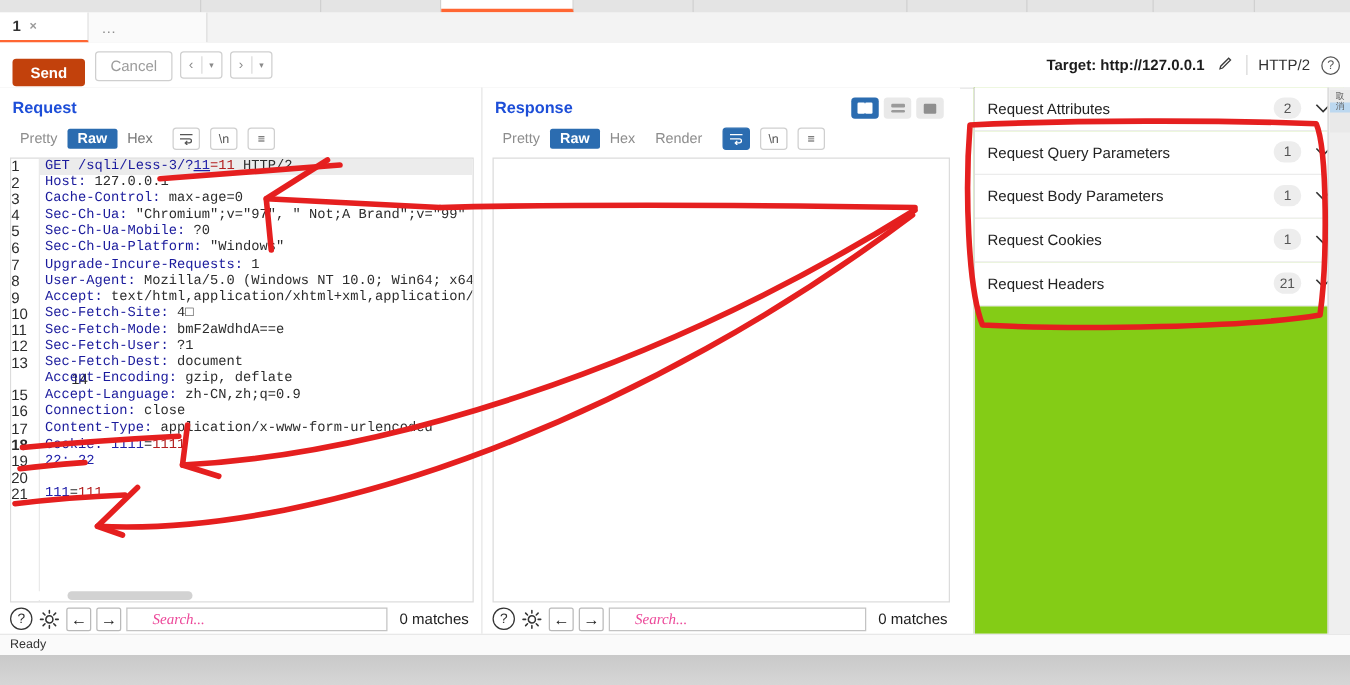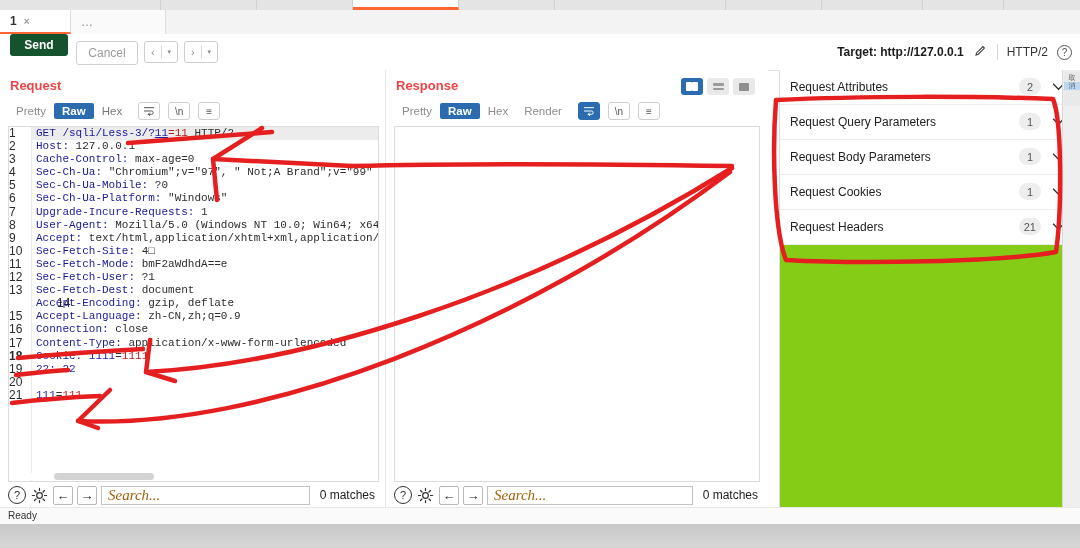--- a/index.html
+++ b/index.html
@@ -45,22 +45,22 @@
   .rtab.active{border-bottom:2px solid #ff6633;font-weight:bold;}
   .rtab .x{color:#9a9a9a;font-size:10px;}
   .rtab.more{background:#fafafa;color:#8d8d8d;letter-spacing:1px;min-width:74px;}
 
   
   #actionbar{
     position:absolute;left:0;top:24px;width:1080px;height:36px;
     background:#ffffff;border-bottom:1px solid #e3e3e3;
   }
   #send-button{
-    position:absolute;left:10px;top:0;width:58px;height:22px;
-    background:#14532d;border:none;border-radius:3px;
+    position:absolute;left:10px;top:13px;width:58px;height:22px;
+    background:#c2410c;border:none;border-radius:3px;
     color:#fff;font-size:12px;font-weight:bold;
     display:flex;align-items:center;justify-content:center;cursor:pointer;
   }
   #cancel-button{
     position:absolute;left:76px;top:7px;width:60px;height:22px;
     background:#fff;border:1px solid #cfcfcf;border-radius:3px;
     color:#9c9c9c;font-size:12px;
     display:flex;align-items:center;justify-content:center;
   }
   .navsplit{
@@ -93,21 +93,21 @@
   #response-panel{position:absolute;left:385px;top:60px;width:382px;height:456px;background:#fff;border-left:1px solid #e6e6e6;}
   #inspector-panel{position:absolute;left:767px;top:60px;width:295px;height:456px;background:#84cc16;border-left:1px solid #dcdcdc;margin-left:12px;}
   #side-rail{position:absolute;left:1062px;top:60px;width:18px;height:456px;background:#efefef;border-left:1px solid #d8d8d8;}
   #side-rail-tab{
     position:absolute;left:1px;top:2px;width:16px;height:34px;background:#e9e9e9;
     font-size:7px;color:#555;line-height:8px;text-align:center;padding-top:2px;box-sizing:border-box;
   }
   #side-rail-tab .hl{background:#bcd8f0;display:block;}
 
   .panel-title{
-    position:absolute;left:10px;top:8px;font-size:13px;font-weight:bold;color:#ef4444;
+    position:absolute;left:10px;top:8px;font-size:13px;font-weight:bold;color:#1d4ed8;
   }
 
   
   #layout-toggles{position:absolute;left:295px;top:8px;display:flex;gap:4px;}
   .lt{width:22px;height:17px;border-radius:3px;background:#e9e9e9;display:flex;align-items:center;justify-content:center;box-sizing:border-box;}
   .lt.on{background:#2b6cb0;}
   .lt .col{width:6px;height:9px;background:#fff;border-radius:1px;}
   .lt .colg{width:6px;height:9px;background:#9a9a9a;border-radius:1px;}
   .lt .bars{display:flex;flex-direction:column;gap:2px;}
   .lt .bar{width:11px;height:2.5px;background:#9a9a9a;border-radius:1px;}
@@ -157,22 +157,22 @@
     width:18px;height:18px;border-radius:50%;border:1.4px solid #333;
     display:flex;align-items:center;justify-content:center;font-size:11px;color:#333;box-sizing:border-box;
   }
   .gearbtn{width:19px;height:19px;display:flex;align-items:center;justify-content:center;}
   .sqbtn{
     width:20px;height:19px;border:1px solid #b9b9b9;border-radius:2px;background:#fff;
     display:flex;align-items:center;justify-content:center;font-size:13px;color:#222;box-sizing:border-box;
   }
   .searchinput{
     flex:1;height:19px;border:1px solid #c3c3c3;background:#fff;
-    font-family:"Liberation Serif", serif;font-style:italic;font-size:15px;color:#a16207;
-    display:flex;align-items:center;padding-left:6px;box-sizing:border-box;
+    font-family:"Liberation Serif", serif;font-style:italic;font-size:12px;color:#ec4899;
+    display:flex;align-items:center;padding-left:20px;box-sizing:border-box;
   }
   .matches{font-size:12px;color:#1c1c1c;padding-left:6px;padding-right:2px;white-space:nowrap;}
 
   
   #inspector-header{
     position:absolute;left:0;top:0;width:295px;height:28px;
     border-bottom:1px solid #e0e0e0;background:#fff;
   }
   #inspector-title{position:absolute;left:10px;top:6px;font-size:13px;font-weight:bold;color:#1c1c1c;}
   #inspector-tools{position:absolute;right:8px;top:4px;display:flex;align-items:center;gap:7px;}

